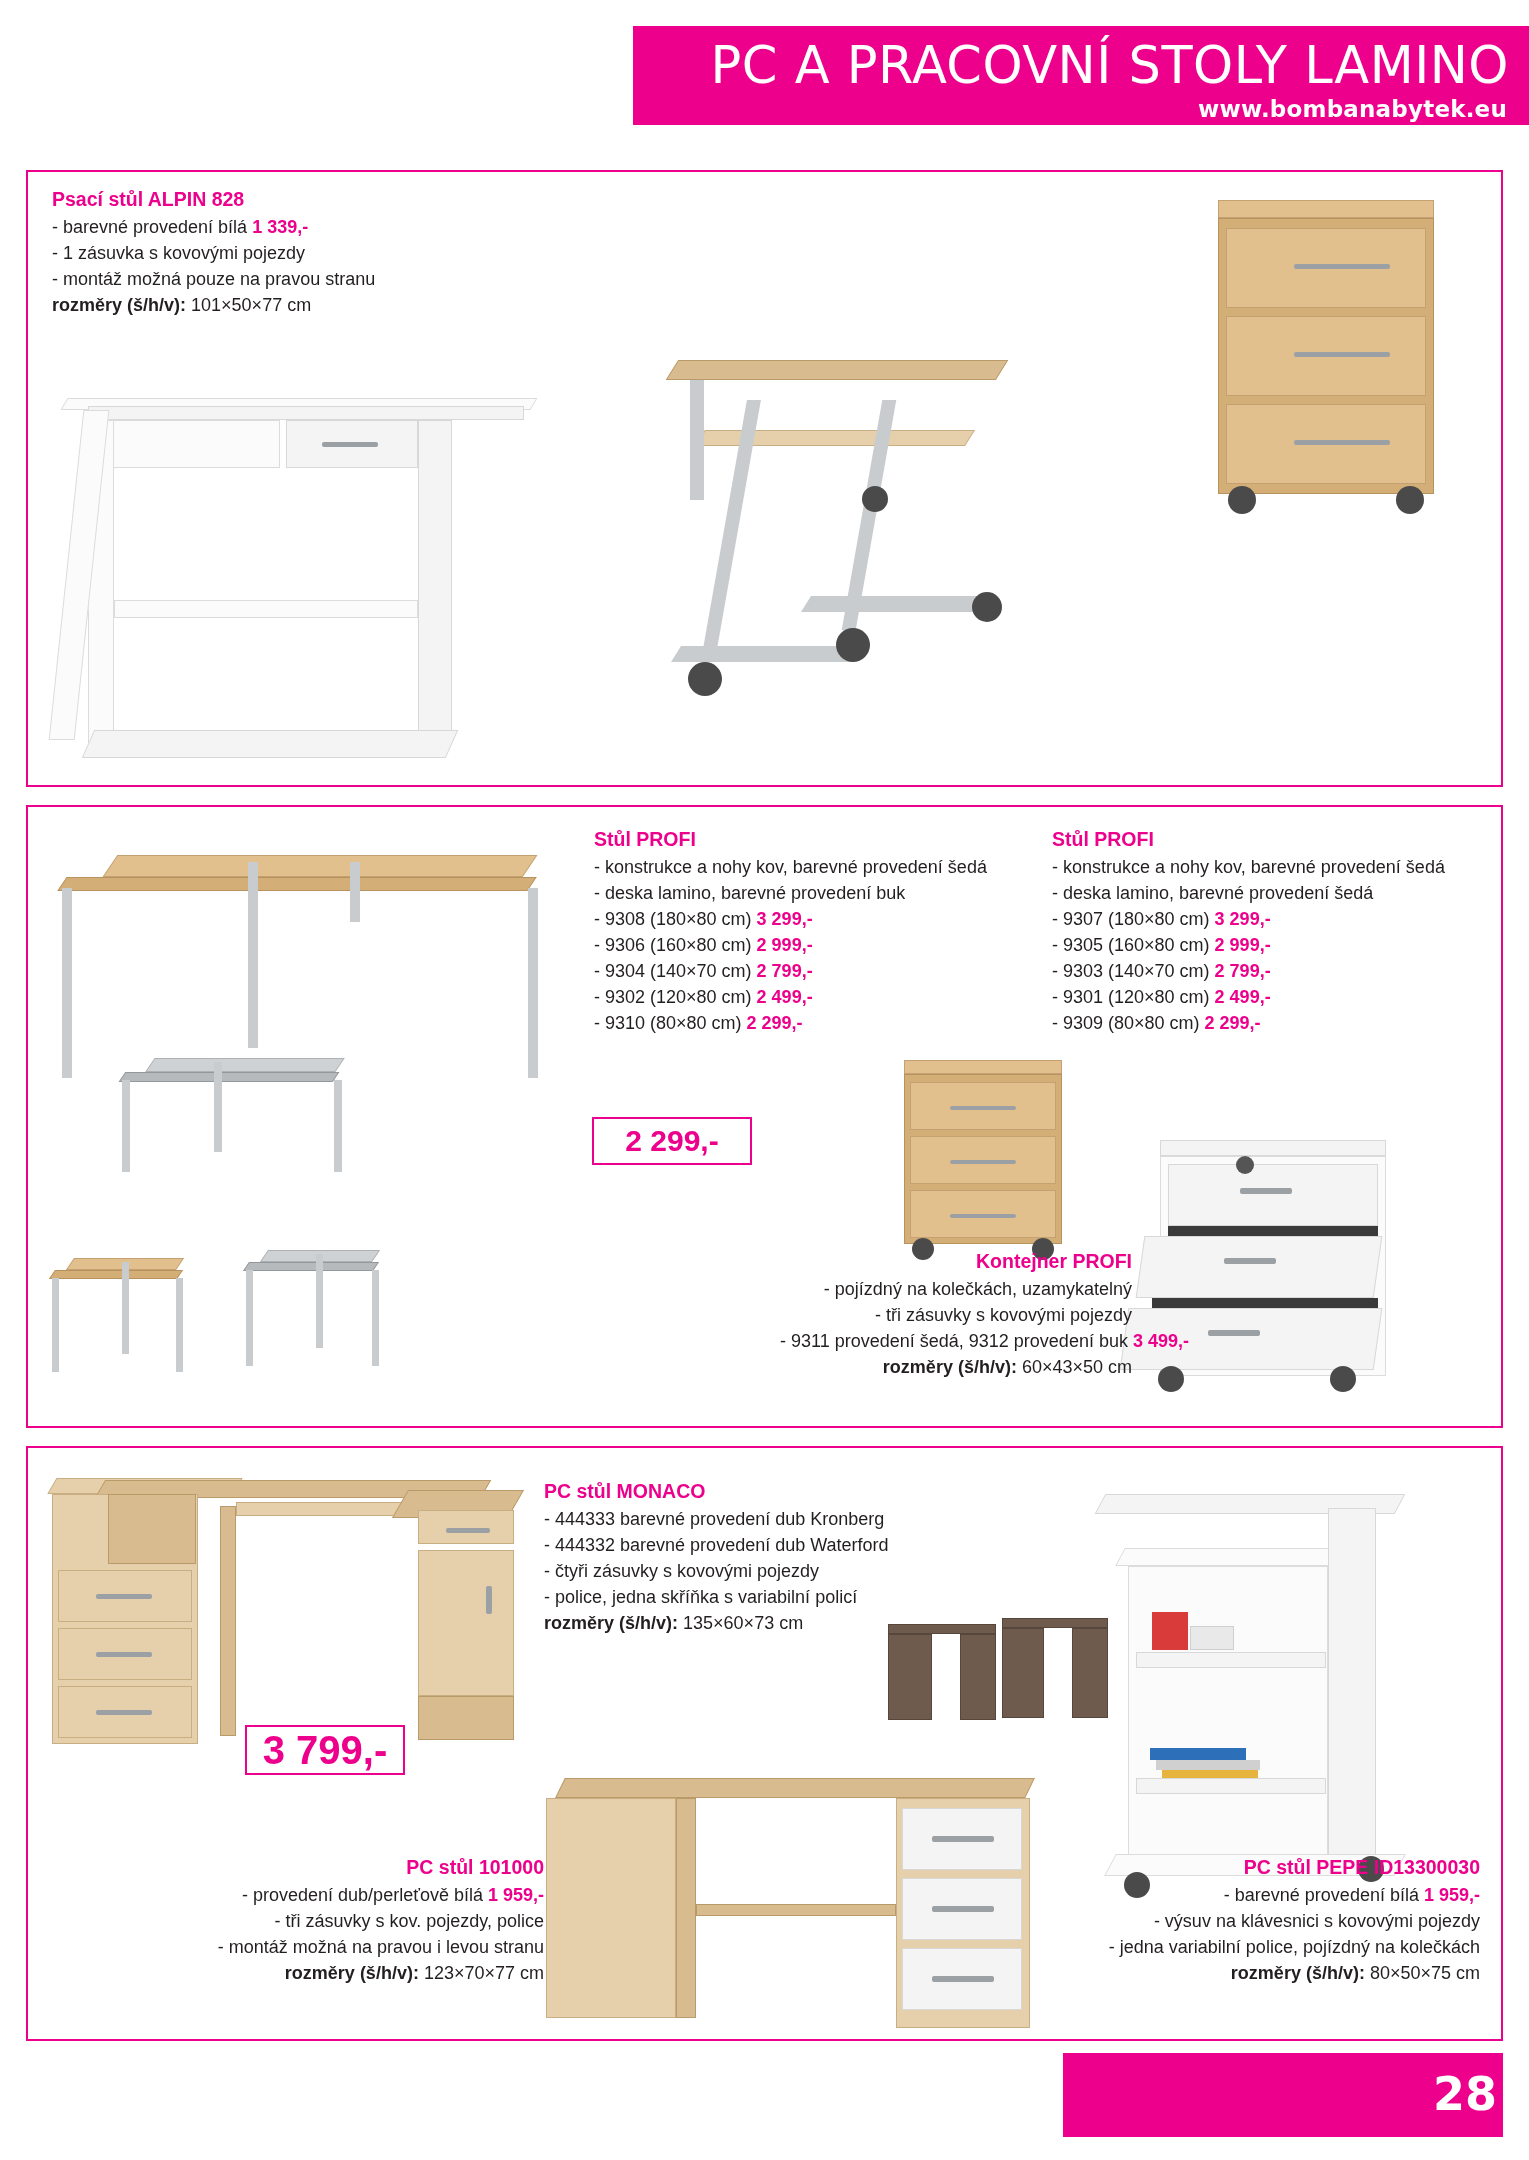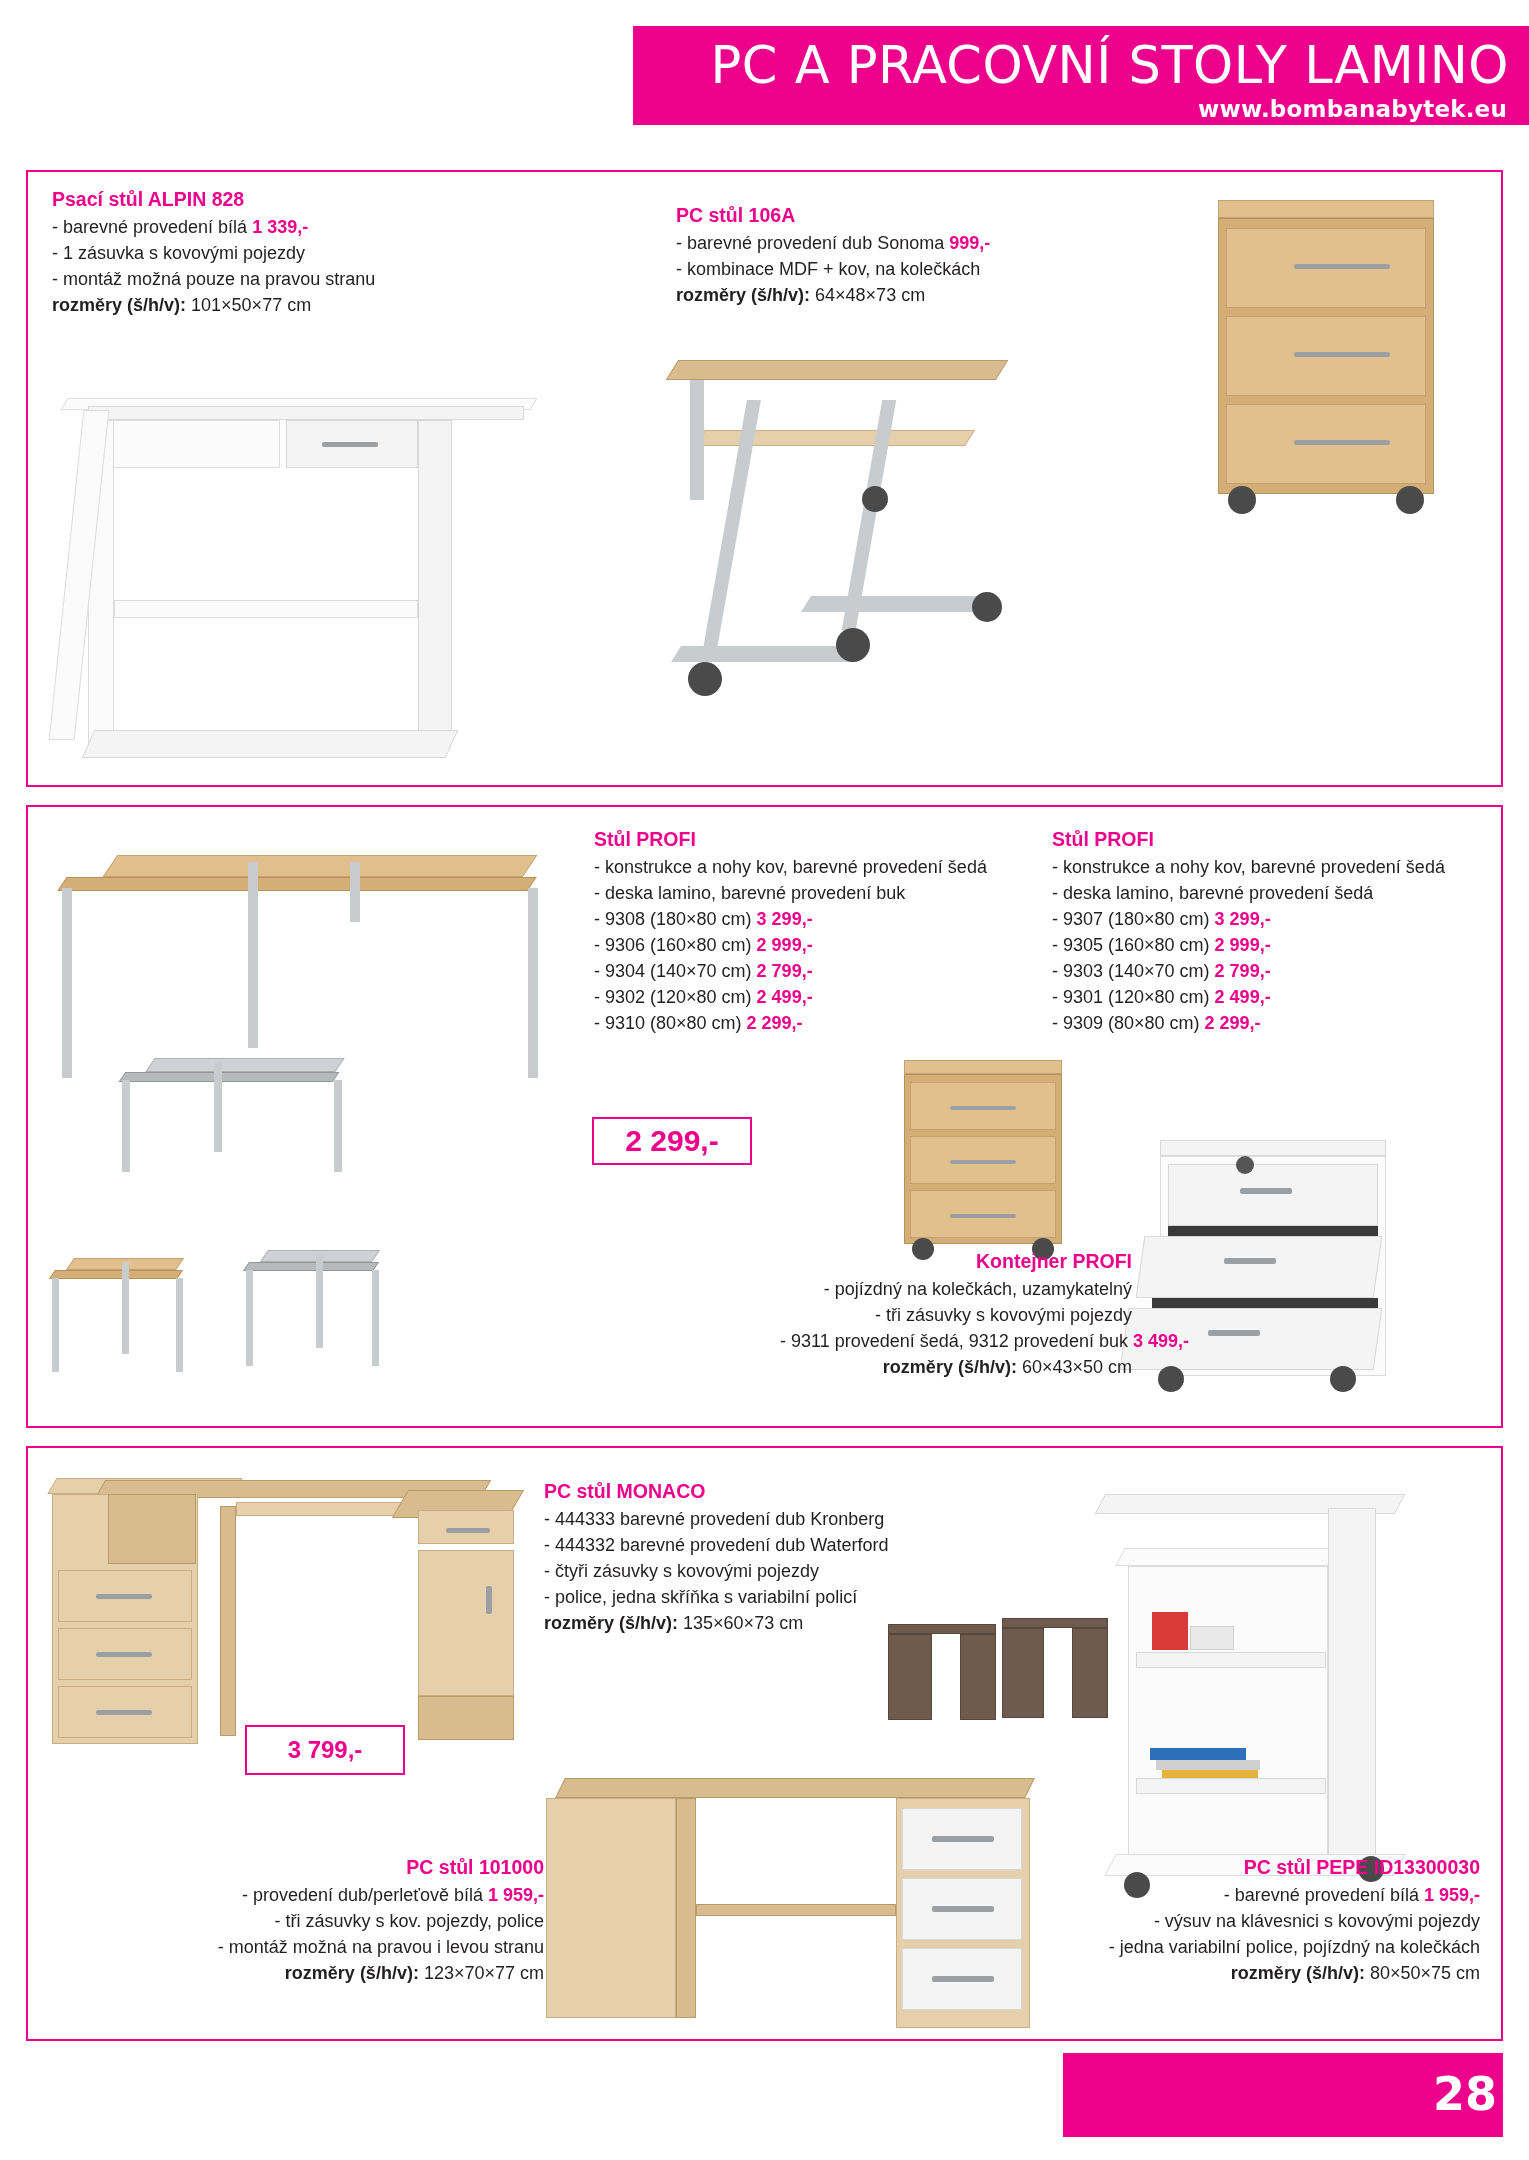--- a/index.html
+++ b/index.html
@@ -77,21 +77,21 @@
     position: absolute;
     border: 2px solid #ec008c;
     color: #ec008c;
     font-weight: bold;
     display: flex;
     align-items: center;
     justify-content: center;
     background: #ffffff;
   }
   #pricetag-profi { left: 592px; top: 1117px; width: 160px; height: 48px; font-size: 30px; }
-  #pricetag-monaco { left: 245px; top: 1725px; width: 160px; height: 50px; font-size: 24px; }
+  #pricetag-monaco { left: 245px; top: 1725px; width: 160px; height: 50px; font-size: 40px; }
 
   
   .pagenum-bar {
     position: absolute;
     left: 1063px; top: 2053px;
     width: 440px; height: 84px;
     background: #ec008c;
   }
   .pagenum {
     position: absolute;
@@ -144,26 +144,20 @@
     <div class="img c-white2" style="left:100px; top:420px; width:180px; height:48px;"></div>
     <div class="img c-white" style="left:286px; top:420px; width:132px; height:48px;"></div>
     <div class="img handle" style="left:322px; top:442px; width:56px; height:5px;"></div>
     <div class="img c-white2" style="left:88px; top:420px; width:26px; height:330px;"></div>
     <div class="img c-white" style="left:418px; top:420px; width:34px; height:320px;"></div>
     <div class="img c-white2" style="left:114px; top:600px; width:304px; height:18px;"></div>
     <div class="img c-white" style="left:88px; top:730px; width:364px; height:28px; transform:skewX(-24deg);"></div>
     <div class="img c-white2" style="left:66px; top:410px; width:26px; height:330px; transform:skewX(-6deg);"></div>
   </div>
 
-  <div class="block" style="left:676px; top:204px; width:400px;">
-    <div class="b-title">PC stůl 106A</div>
-    <div class="b-line"><span>- barevné provedení dub Sonoma </span><span class="price">999,-</span></div>
-    <div class="b-line">- kombinace MDF + kov, na kolečkách</div>
-    <div class="b-line"><b>rozměry (š/h/v):</b><span> 64×48×73 cm</span></div>
-  </div>
 
   <div>
     <div class="img c-oak" style="left:672px; top:360px; width:330px; height:20px; transform:skewX(-32deg);"></div>
     <div class="img c-oak-l" style="left:700px; top:430px; width:270px; height:16px; transform:skewX(-32deg);"></div>
     <div class="img c-silver" style="left:690px; top:380px; width:14px; height:120px;"></div>
     <div class="img c-silver" style="left:724px; top:400px; width:14px; height:260px; transform:skewX(-10deg);"></div>
     <div class="img c-silver" style="left:862px; top:400px; width:14px; height:230px; transform:skewX(-10deg);"></div>
     <div class="img c-silver" style="left:676px; top:646px; width:180px; height:16px; transform:skewX(-32deg);"></div>
     <div class="img c-silver" style="left:806px; top:596px; width:180px; height:16px; transform:skewX(-32deg);"></div>
     <div class="img wheel" style="left:688px; top:662px; width:34px; height:34px;"></div>

